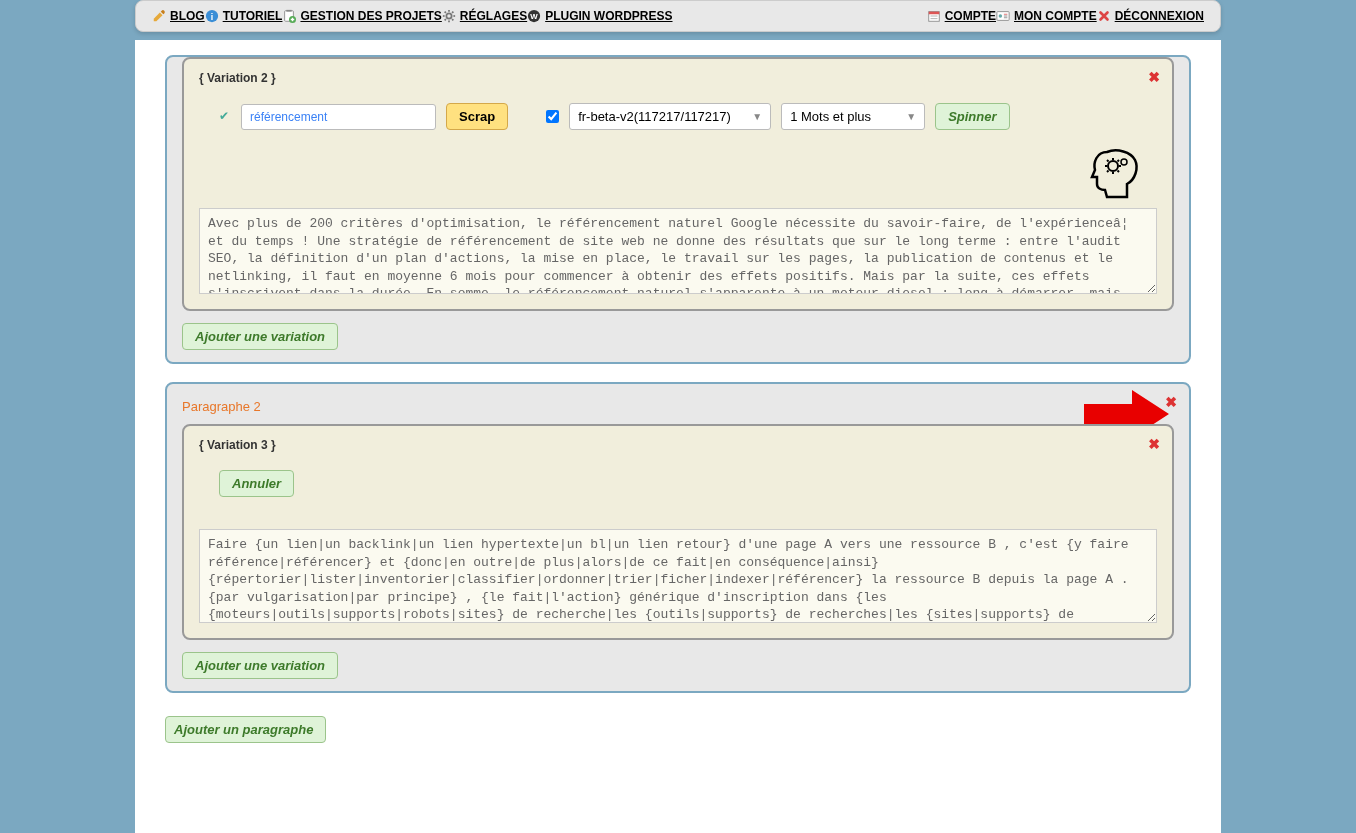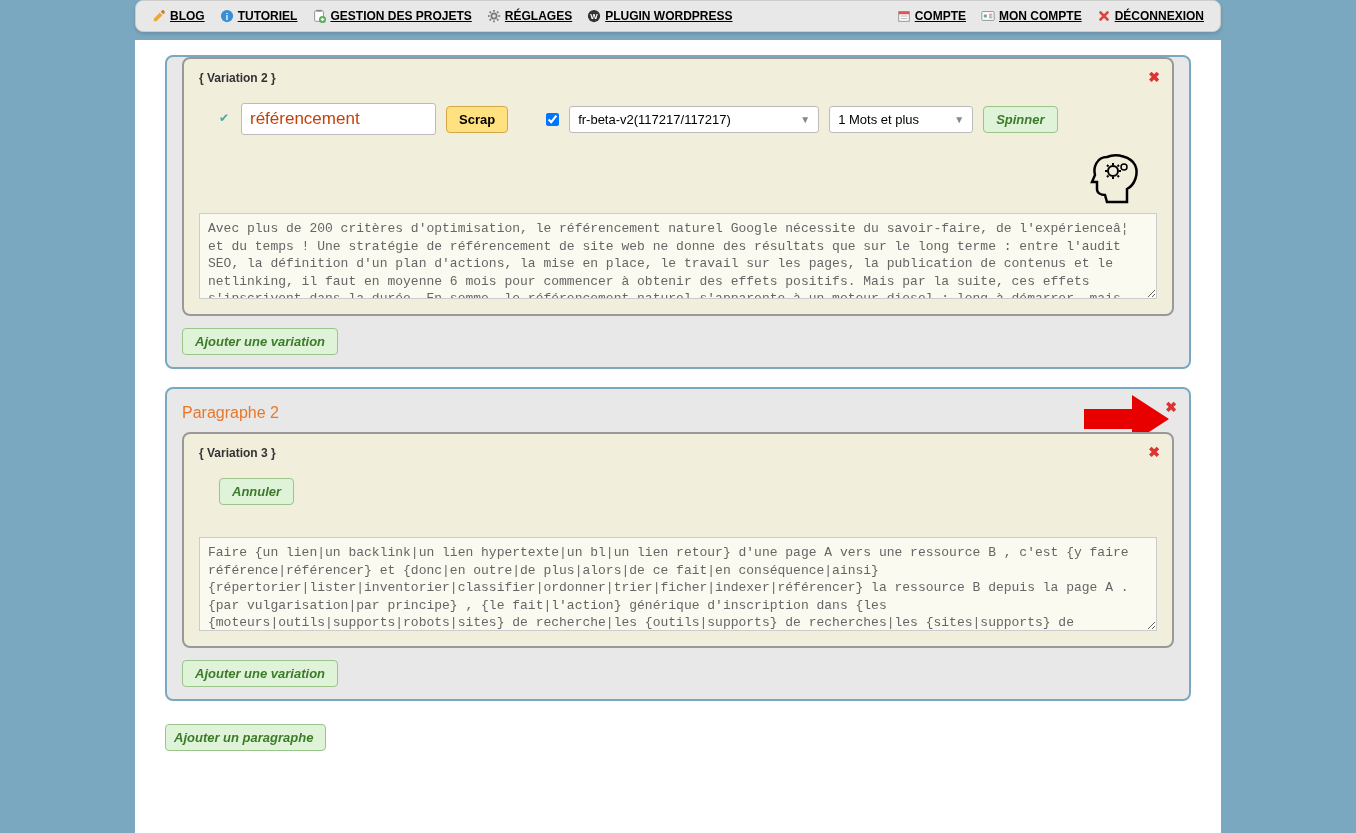--- a/index.html
+++ b/index.html
@@ -12,21 +12,21 @@
     background: #e8e8e8;
     border: 1px solid #ccc;
     border-radius: 8px;
     margin: 0 135px 8px 135px;
     padding: 8px 16px;
     display: flex;
     justify-content: space-between;
     align-items: center;
     box-shadow: 0 2px 4px rgba(0,0,0,0.15);
   }
-  .topbar-left, .topbar-right { display: flex; gap: 15px; align-items: center; justify-content: space-between; }
+  .topbar-left, .topbar-right { display: flex; align-items: center; justify-content: space-between; }
   .topbar a {
     color: #000;
     text-decoration: underline;
     font-weight: bold;
     font-size: 12px;
     display: flex;
     align-items: center;
     gap: 4px;
   }
   .nav-icon { width: 14px; height: 14px; display: inline-block; }
@@ -39,21 +39,21 @@
   .paragraph-panel {
     background: #e8e8e8;
     border: 2px solid #7ba8c1;
     border-radius: 8px;
     padding: 15px 15px 12px 15px;
     margin-bottom: 18px;
     position: relative;
   }
   .paragraph-title {
     color: #e8772a;
-    font-size: 16px;
+    font-size: 13px;
     margin-bottom: 10px;
   }
   .variation-panel {
     background: #f1eedc;
     border: 2px solid #999;
     border-radius: 8px;
     padding: 12px 15px 12px 15px;
     position: relative;
   }
   .variation-title {
@@ -86,22 +86,22 @@
     content: "✔";
     color: #4a9;
     font-size: 12px;
     position: absolute;
     top: -2px; left: 0;
   }
   .text-input {
     border: 1px solid #bbb;
     border-radius: 3px;
     padding: 5px 8px;
-    font-size: 17px;
-    color: #c2410c;
+    font-size: 12px;
+    color: #3b82f6;
     width: 195px;
     background: #fff;
   }
   .btn {
     border: 1px solid #999;
     border-radius: 4px;
     padding: 5px 12px;
     font-size: 13px;
     cursor: pointer;
   }
@@ -123,21 +123,21 @@
     border-radius: 3px;
     padding: 5px 8px;
     font-size: 13px;
     background: #fff;
     position: relative;
     display: flex;
     justify-content: space-between;
     align-items: center;
   }
   .select .arrow { color: #888; font-size: 10px; margin-left: 8px;}
-  .select-lang { width: 250px; }
+  .select-lang { width: 202px; }
   .select-words { width: 144px; }
   .head-icon {
     margin-left: auto;
     margin-right: 10px;
     margin-top: 4px;
     width: 60px;
     height: 60px;
   }
   .textarea-box {
     width: 100%;

